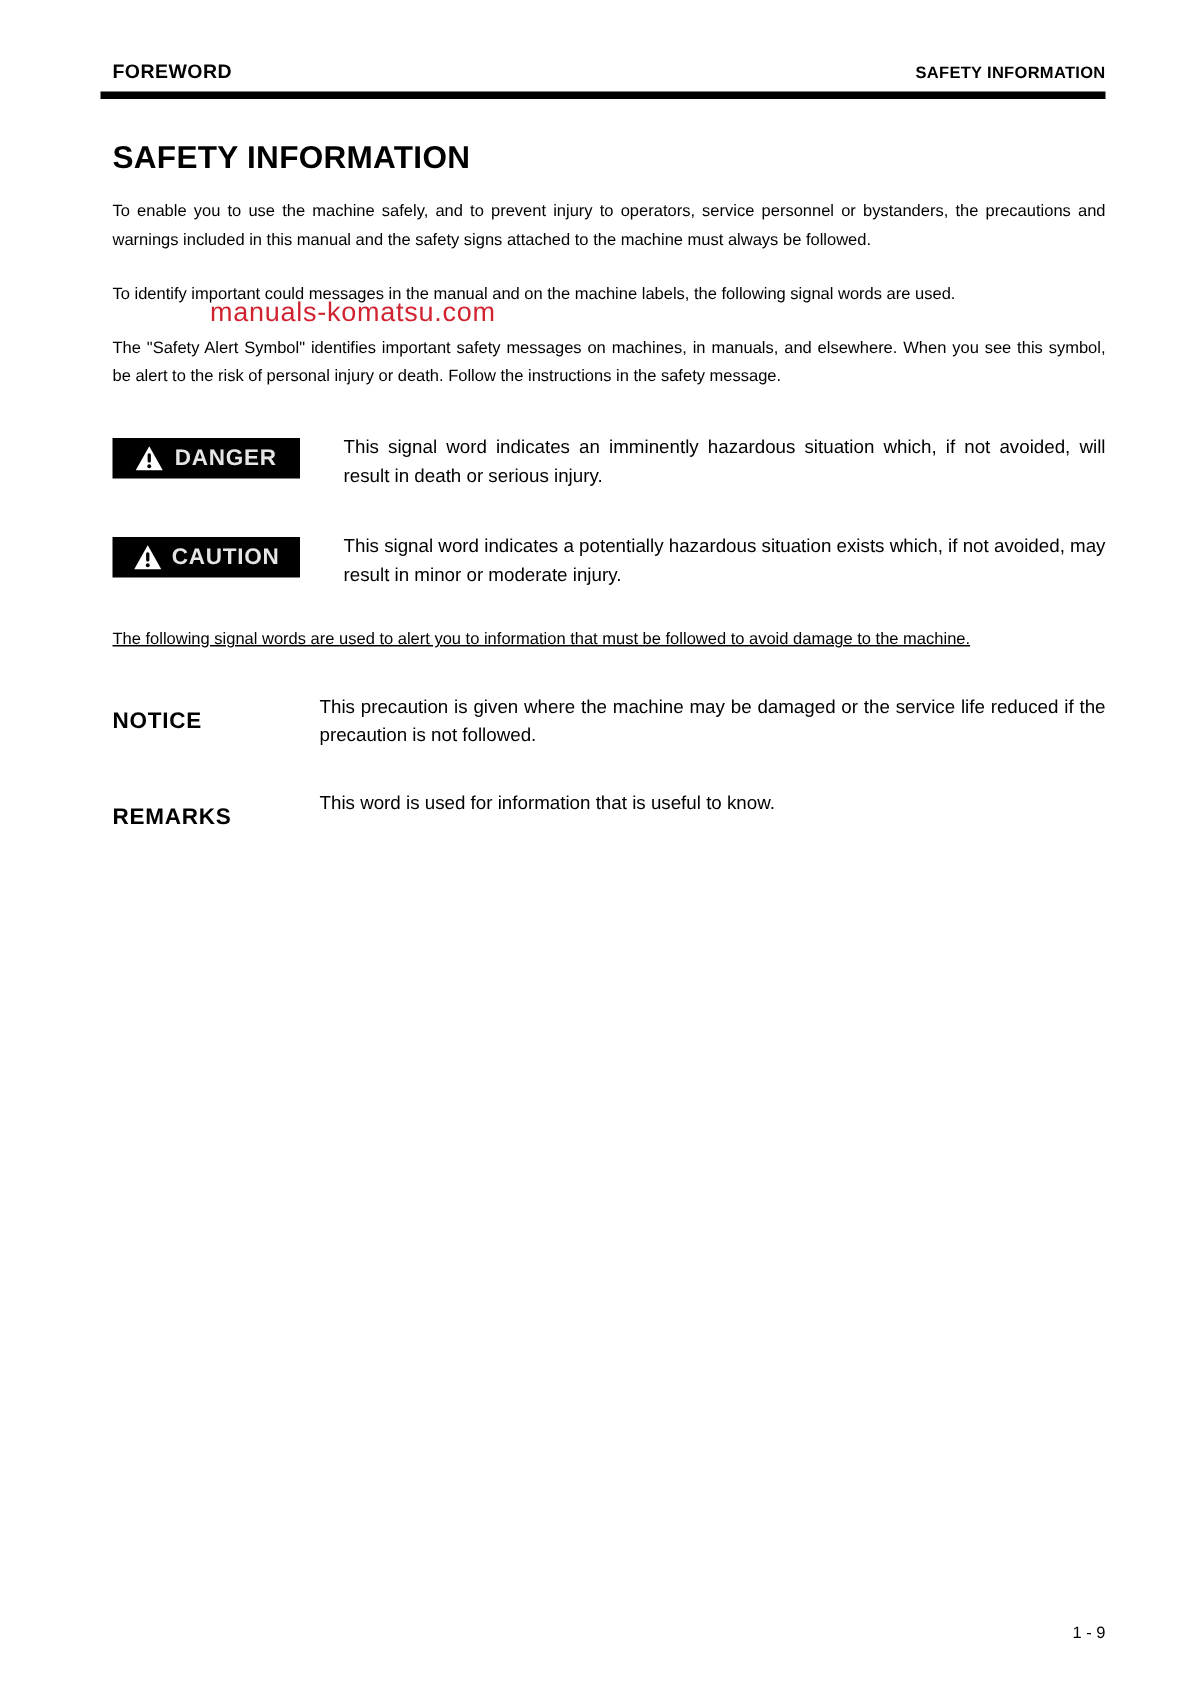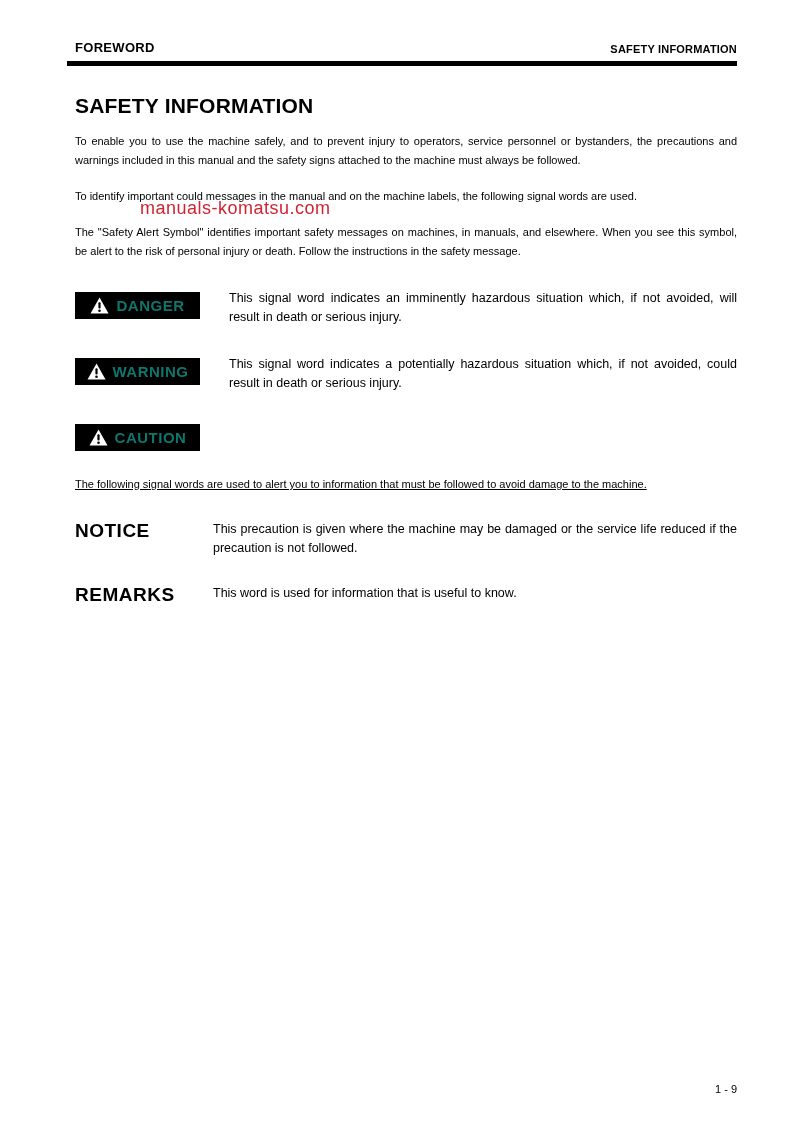--- a/index.html
+++ b/index.html
@@ -51,21 +51,21 @@
     display: flex;
     align-items: flex-start;
     margin-top: 28px;
     gap: 13px;
   }
   .sig-badge {
     width: 125px;
     min-height: 27px;
     flex: 0 0 125px;
     background: #000;
-    color: #0f766e;
+    color: #e5e5e5;
     display: flex;
     align-items: center;
     justify-content: center;
     gap: 7px;
     font-weight: bold;
     font-size: 15px;
     letter-spacing: 0.5px;
     padding: 3px 4px;
     margin-top: 3px;
   }
@@ -80,24 +80,24 @@
   
   .note-row {
     display: flex;
     align-items: flex-start;
     margin-top: 26px;
     gap: 13px;
   }
   .note-label {
     flex: 0 0 125px;
     width: 125px;
-    font-size: 19px;
+    font-size: 15px;
     font-weight: bold;
     letter-spacing: 0.5px;
-    margin-top: 0;
+    margin-top: 10px;
   }
   .note-desc {
     flex: 1;
     font-size: 12.5px;
     line-height: 19px;
     text-align: justify;
   }
   
   .watermark {
     position: absolute;
@@ -144,45 +144,33 @@
           <path d="M9.5 0.5 L18.5 16.5 L0.5 16.5 Z" fill="#ffffff"></path>
           <rect x="8.4" y="5.2" width="2.2" height="6.2" rx="1" fill="#000000"></rect>
           <circle cx="9.5" cy="13.8" r="1.3" fill="#000000"></circle>
         </svg>
       </span>
       <span>DANGER</span>
     </div>
     <p class="sig-desc">This signal word indicates an imminently hazardous situation which, if not avoided, will result in death or serious injury.</p>
   </div>
 
-  <div class="sig-row">
-    <div class="sig-badge">
-      <span class="tri-icon">
-        <svg width="19" height="17" viewBox="0 0 19 17">
-          <path d="M9.5 0.5 L18.5 16.5 L0.5 16.5 Z" fill="#ffffff"></path>
-          <rect x="8.4" y="5.2" width="2.2" height="6.2" rx="1" fill="#000000"></rect>
-          <circle cx="9.5" cy="13.8" r="1.3" fill="#000000"></circle>
-        </svg>
-      </span>
-      <span>WARNING</span>
-    </div>
-    <p class="sig-desc">This signal word indicates a potentially hazardous situation which, if not avoided, could result in death or serious injury.</p>
-  </div>
 
   <div class="sig-row">
     <div class="sig-badge">
       <span class="tri-icon">
         <svg width="19" height="17" viewBox="0 0 19 17">
           <path d="M9.5 0.5 L18.5 16.5 L0.5 16.5 Z" fill="#ffffff"></path>
           <rect x="8.4" y="5.2" width="2.2" height="6.2" rx="1" fill="#000000"></rect>
           <circle cx="9.5" cy="13.8" r="1.3" fill="#000000"></circle>
         </svg>
       </span>
       <span>CAUTION</span>
     </div>
+    <p class="sig-desc">This signal word indicates a potentially hazardous situation exists which, if not avoided, may result in minor or moderate injury.</p>
   </div>
 
   <p class="para" style="margin-top:24px;text-decoration:underline;">The following signal words are used to alert you to information that must be followed to avoid damage to the machine.</p>
 
   <div class="note-row">
     <div class="note-label">NOTICE</div>
     <p class="note-desc">This precaution is given where the machine may be damaged or the service life reduced if the precaution is not followed.</p>
   </div>
 
   <div class="note-row">

